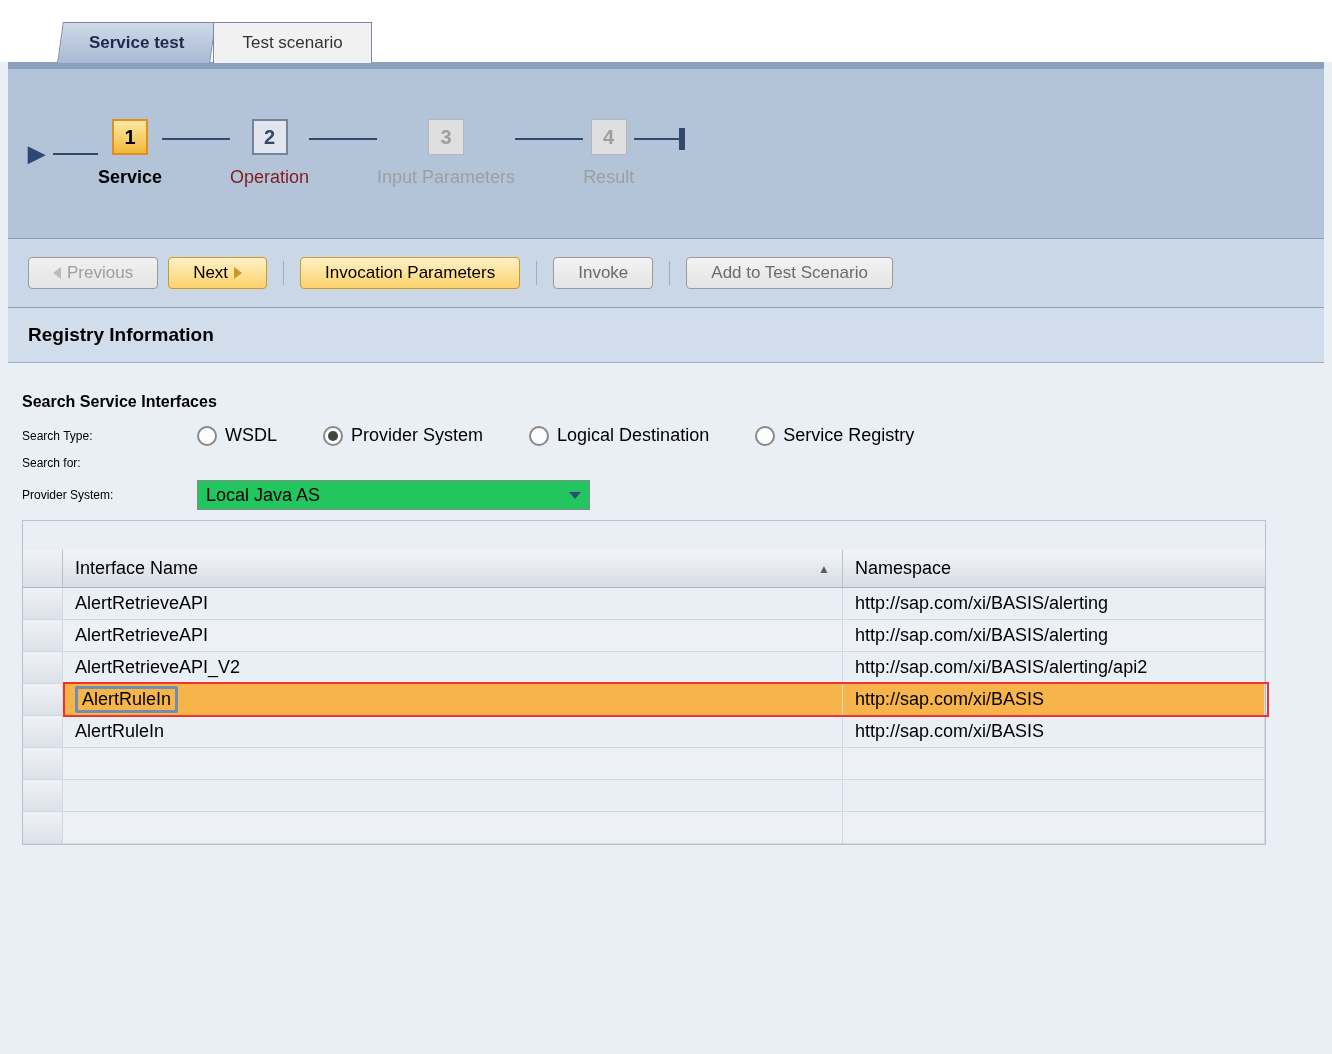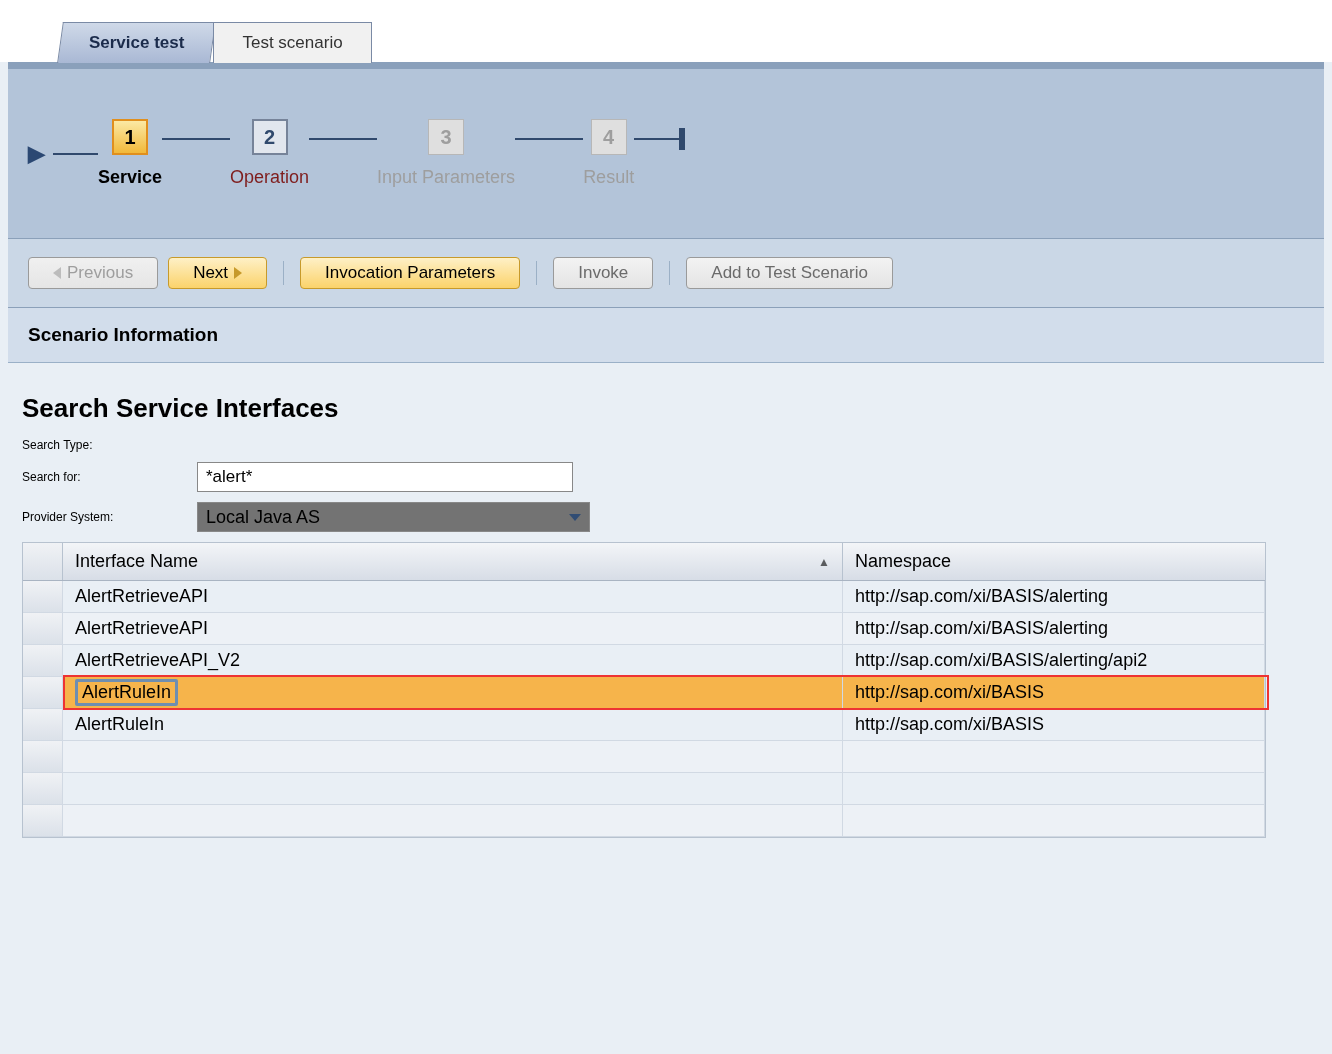--- a/index.html
+++ b/index.html
@@ -168,21 +168,21 @@
     font-weight: bold;
     font-size: 19px;
     border-bottom: 1px solid #9ab0c7;
   }
   
   .search-panel {
     padding: 30px 22px 10px 22px;
   }
   .sp-title {
     font-weight: bold;
-    font-size: 26px;
+    font-size: 16px;
     margin-bottom: 14px;
   }
   .field-row {
     display: flex;
     align-items: center;
     margin-bottom: 10px;
   }
   .field-label {
     width: 175px;
     font-size: 12px;
@@ -218,21 +218,21 @@
     height: 30px;
     border: 1px solid #888;
     padding: 2px 8px;
     font-size: 17px;
     background: #fff;
   }
   .combo {
     width: 393px;
     height: 30px;
     border: 1px solid #888;
-    background: #737373;
+    background: #22c55e;
     display: inline-flex;
     align-items: center;
     justify-content: space-between;
     padding: 0 8px;
     font-size: 18px;
   }
   .combo-arrow {
     width: 0; height: 0;
     border-left: 6px solid transparent;
     border-right: 6px solid transparent;
@@ -249,20 +249,21 @@
     border: 1px solid #b7c2cf;
     border-collapse: collapse;
     width: calc(100% - 44px);
   }
   .grid-head {
     display: flex;
     background: linear-gradient(#f3f5f8, #d7dde6);
     border-bottom: 1px solid #a9b4c2;
     height: 38px;
     align-items: center;
+    margin-top: 29px;
   }
   .gh-cell {
     border-right: 1px solid #b7c2cf;
     padding: 0 12px;
     font-size: 18px;
     display: flex;
     align-items: center;
     height: 100%;
   }
   .gh-sort {
@@ -369,33 +370,50 @@
   <button class="btn grey">
     <span>Invoke</span>
   </button>
   <div class="tb-sep"></div>
   <button class="btn grey">
     <span>Add to Test Scenario</span>
   </button>
 </div>
 
 <div class="section-header">
-  <span>Scenario Information</span>
+  <span>Registry Information</span>
 </div>
 
 <div class="search-panel">
   <div class="sp-title">Search Service Interfaces</div>
 
   <div class="field-row">
     <div class="field-label">Search Type:</div>
+    <div class="radio-group">
+      <label class="radio-item">
+        <span class="radio-circle"></span>
+        <span>WSDL</span>
+      </label>
+      <label class="radio-item">
+        <span class="radio-circle checked"></span>
+        <span>Provider System</span>
+      </label>
+      <label class="radio-item">
+        <span class="radio-circle"></span>
+        <span>Logical Destination</span>
+      </label>
+      <label class="radio-item">
+        <span class="radio-circle"></span>
+        <span>Service Registry</span>
+      </label>
+    </div>
   </div>
 
   <div class="field-row">
     <div class="field-label">Search for:</div>
-    <input class="txt-input" type="text" value="*alert*" style="">
   </div>
 
   <div class="field-row">
     <div class="field-label">Provider System:</div>
     <div class="combo">
       <span>Local Java AS</span>
       <span class="combo-arrow"></span>
     </div>
   </div>
 

